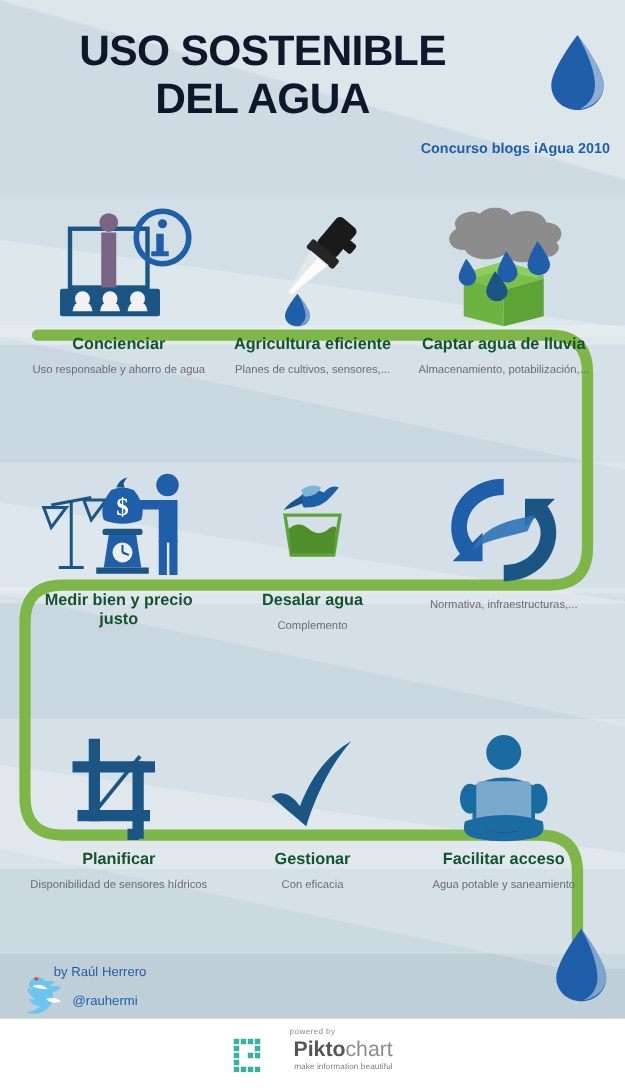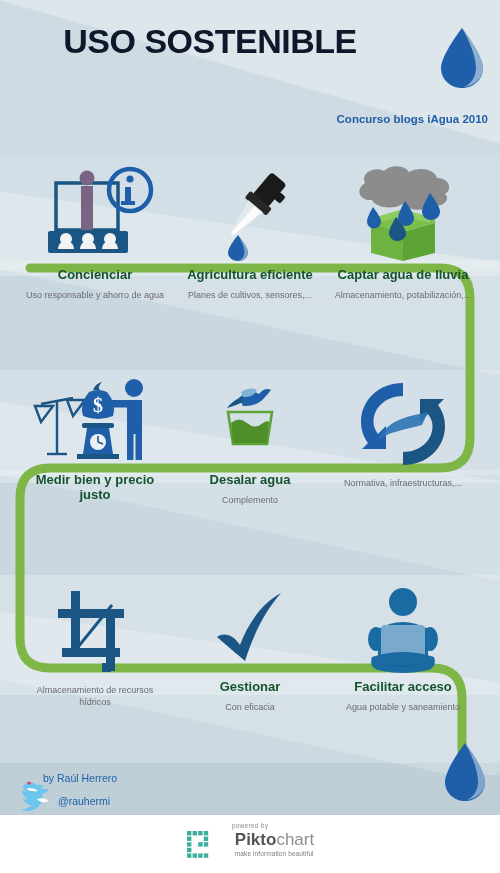--- a/index.html
+++ b/index.html
@@ -104,21 +104,21 @@
   #foot-drop { position:absolute; top:742px; right:12px; width:46px; height:60px; }
 
   #pikto { position:absolute; top:822px; left:0; width:500px; text-align:center; }
   #pikto-powered {
     font-size:6.5px; color:#8d8d8d; letter-spacing:0.3px; margin-bottom:1px;
   }
   #pikto-row {
     display:inline-flex; align-items:center; gap:5px;
   }
   #pikto-mark { width:28px; height:28px; }
-  #pikto-words { text-align:left;margin-left:16px; }
+  #pikto-words { text-align:right;margin-left:16px; }
   #pikto-name { font-size:17px; font-weight:bold; color:#555555; line-height:1; }
   #pikto-name .light { font-weight:normal; color:#8e8e8e; }
   #pikto-tag { font-size:6.5px; color:#7e7e7e; margin-top:2px; letter-spacing:0.1px; }
 </style>
 </head>
 <body>
 
 <div id="poster">
 
   <div class="band band-hdr"></div>
@@ -150,20 +150,21 @@
              L 20 638
              Q 20 668 50 668
              L 432 668
              Q 462 668 462 698
              L 462 752" fill="none" stroke="#7fb648" stroke-width="9" stroke-linecap="round"></path>
   </svg>
 
   <div id="header">
     <div id="title">
       <div>USO SOSTENIBLE</div>
+      <div>DEL AGUA</div>
     </div>
     <div id="subtitle">Concurso blogs iAgua 2010</div>
     <svg id="hdr-drop" viewBox="0 0 48 62">
       <path d="M24 1 C24 1 3 28 3 41 C3 52.5 12.4 61 24 61 C35.6 61 45 52.5 45 41 C45 28 24 1 24 1 Z" fill="#1f5fa9"></path>
       <path d="M24 1 C24 1 38 24 38 41 C38 50 33 57 26 60 C36.5 59 45 51 45 41 C45 28 24 1 24 1 Z" fill="#e8eef3" opacity="0.55"></path>
     </svg>
   </div>
 
   <div class="row" style="top:165px;">
 
@@ -293,21 +294,22 @@
       <div class="icon-box" style="height:92px;">
         <svg width="110" height="92" viewBox="0 0 110 92">
           <rect x="31" y="6" width="9" height="66" fill="#1b5584"></rect>
           <rect x="18" y="24" width="66" height="9" fill="#1b5584"></rect>
           <rect x="66" y="24" width="9" height="62" fill="#1b5584"></rect>
           <rect x="22" y="63" width="58" height="9" fill="#1b5584"></rect>
           <path d="M38 62 L72 20" stroke="#1b5584" stroke-width="3" fill="none"></path>
           <rect x="62" y="78" width="9" height="9" fill="#1b5584"></rect>
         </svg>
       </div>
-      <div class="cell-sub">Almacenamiento de recursos hídricos</div>
+      <div class="cell-title">Planificar</div>
+      <div class="cell-sub">Disponibilidad de sensores hídricos</div>
     </div>
 
     <div class="cell" style="left:177px;">
       <div class="icon-box" style="height:92px;">
         <svg width="110" height="92" viewBox="0 0 110 92">
           <path d="M22 52 C30 47 38 50 45 60 C54 36 68 18 86 8 C70 26 58 50 50 76 C43 70 31 60 22 52 Z" fill="#1b5584"></path>
         </svg>
       </div>
       <div class="cell-title">Gestionar</div>
       <div class="cell-sub">Con eficacia</div>

